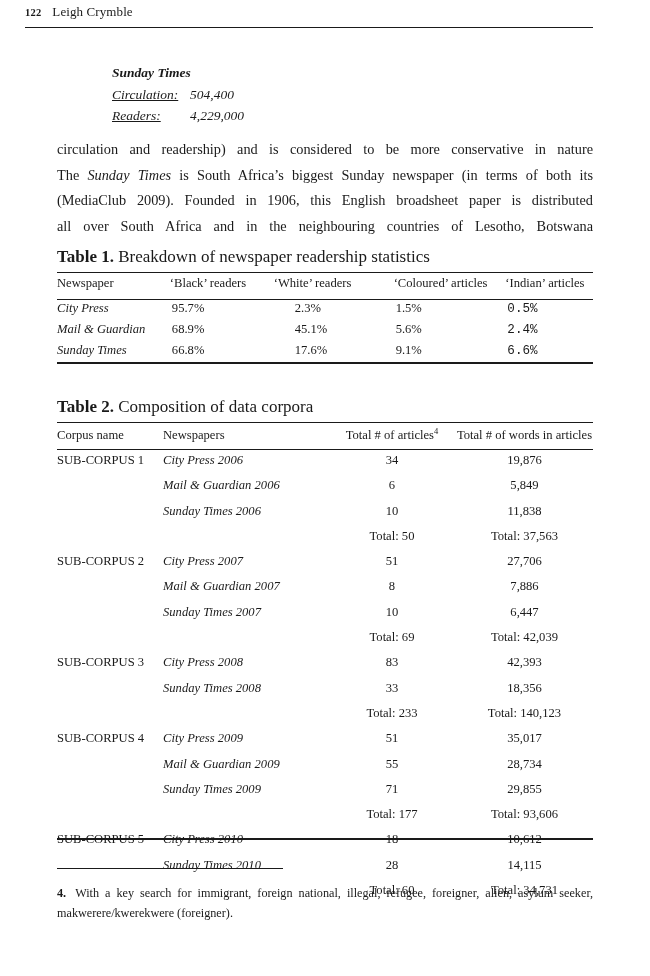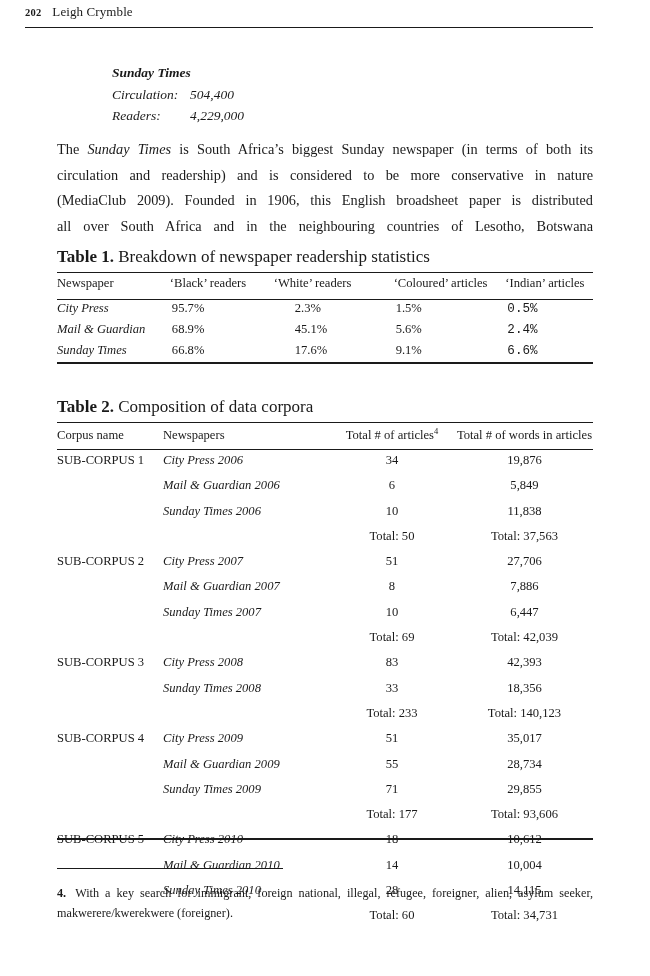--- a/index.html
+++ b/index.html
@@ -61,21 +61,21 @@
     font-size: 13.5px;
     line-height: 21.5px;
   }
   .extract-title {
     font-weight: bold;
     font-style: italic;
   }
   .extract-row {
     display: flex;
   }
-  .extract-label { width: 78px; }
+  .extract-label { width: 78px; text-decoration: underline; }
   .extract-value { white-space: nowrap; }
 
   
   .body-par {
     position: absolute;
     left: 57px;
     top: 137px;
     width: 536px;
     font-size: 14.3px;
     line-height: 25.5px;
@@ -174,40 +174,40 @@
     text-align: justify;
   }
   .fn-num { font-weight: bold; margin-right: 9px; }
 </style>
 </head>
 <body>
 
 <div class="page">
 
   <div class="running-head">
-    <span class="folio">202</span>
+    <span class="folio">122</span>
     <span class="head-author">Leigh Crymble</span>
   </div>
   <div class="head-rule"></div>
 
   <div class="extract">
     <div class="extract-title">Sunday Times</div>
     <div class="extract-row">
       <span class="extract-label">Circulation:</span>
       <span class="extract-value">504,400</span>
     </div>
     <div class="extract-row">
       <span class="extract-label">Readers:</span>
       <span class="extract-value">4,229,000</span>
     </div>
   </div>
 
   <div class="body-par" id="body-par">
+      <span class="line">circulation and readership) and is considered to be more conservative in nature</span>
       <span class="line">The <span class="it">Sunday Times</span> is South Africa’s biggest Sunday newspaper (in terms of both its</span>
-      <span class="line">circulation and readership) and is considered to be more conservative in nature</span>
       <span class="line">(MediaClub 2009). Founded in 1906, this English broadsheet paper is distributed</span>
       <span class="line">all over South Africa and in the neighbouring countries of Lesotho, Botswana</span>
     </div>
 
   <div class="tbl-caption" id="t1-cap">
     <b>Table 1.</b>
     <span>Breakdown of newspaper readership statistics</span>
   </div>
   <div class="rule-top" id="t1-rule-top"></div>
   <div class="rule-mid" id="t1-rule-mid"></div>
@@ -355,26 +355,20 @@
           <td class="c-words">Total: 93,606</td>
         </tr>
         <tr>
           <td class="c-corpus">SUB-CORPUS 5</td>
           <td class="c-paper">City Press 2010</td>
           <td class="c-arts">18</td>
           <td class="c-words">10,612</td>
         </tr>
         <tr>
           <td class="c-corpus"></td>
-          <td class="c-paper">Mail &amp; Guardian 2010</td>
-          <td class="c-arts">14</td>
-          <td class="c-words">10,004</td>
-        </tr>
-        <tr>
-          <td class="c-corpus"></td>
           <td class="c-paper">Sunday Times 2010</td>
           <td class="c-arts">28</td>
           <td class="c-words">14,115</td>
         </tr>
         <tr class=" total-row">
           <td class="c-corpus"></td>
           <td class="c-paper"></td>
           <td class="c-arts">Total: 60</td>
           <td class="c-words">Total: 34,731</td>
         </tr>

